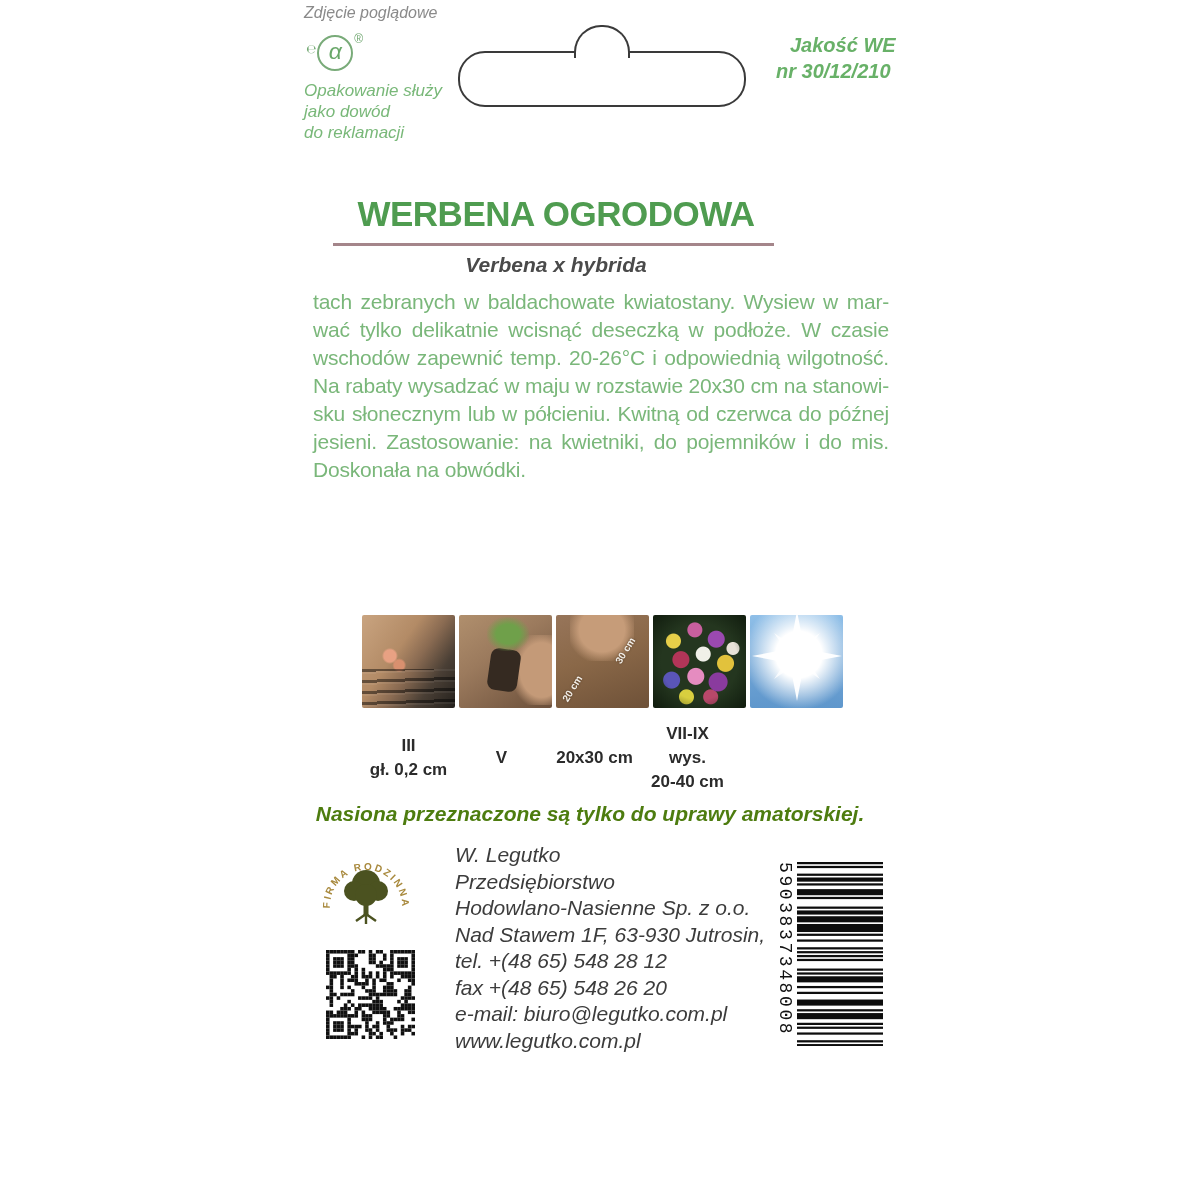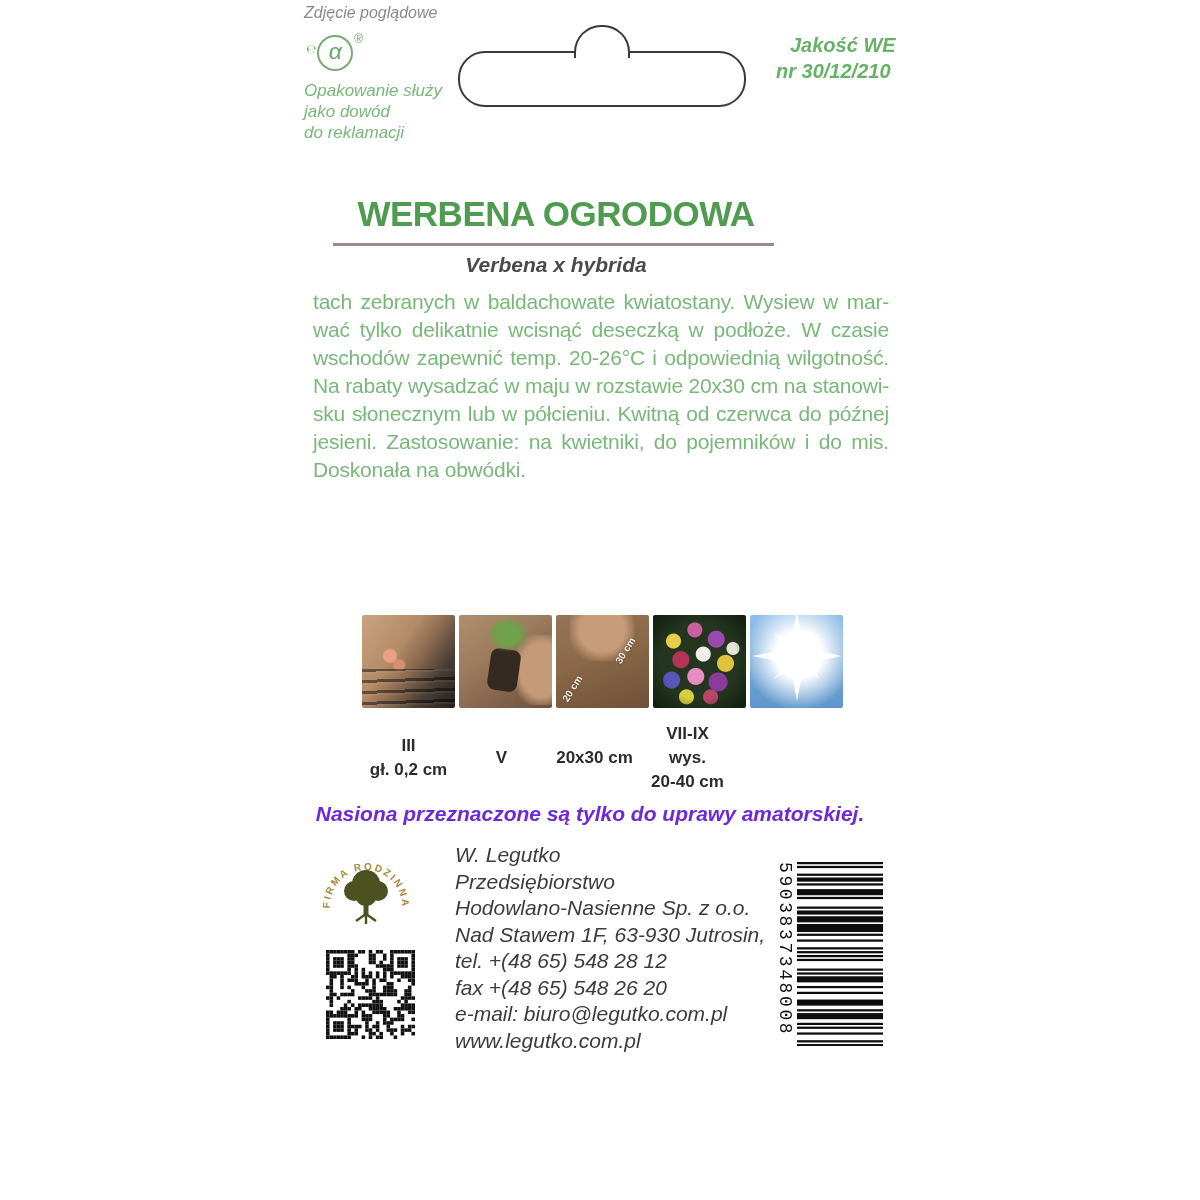--- a/index.html
+++ b/index.html
@@ -82,21 +82,21 @@
   .sun-star{position:absolute;left:2px;top:-4px;width:90px;height:90px;background:rgba(255,255,255,.95);
       clip-path:polygon(50% 0,58% 42%,100% 50%,58% 58%,50% 100%,42% 58%,0 50%,42% 42%);}
   .sun-star.s2{transform:rotate(45deg) scale(.72);opacity:.8;}
 
   
   .plabels{position:absolute;left:362px;top:722px;display:flex;align-items:center;}
   .lcol{width:93px;text-align:center;font-size:17px;font-weight:600;color:#2b2b2b;line-height:24px;}
 
   
   .amateur{position:absolute;left:305px;top:802px;width:570px;text-align:center;
-           font-size:21px;font-weight:bold;font-style:italic;color:#6d28d9;}
+           font-size:21px;font-weight:bold;font-style:italic;color:#4d7c0f;}
 
   
   .logo{position:absolute;left:318px;top:840px;}
   .qr{position:absolute;left:326px;top:950px;}
   .company{position:absolute;left:455px;top:842px;font-size:21px;font-style:italic;
            line-height:26.5px;color:#3c3c3c;}
   .bc-num{position:absolute;left:795px;top:862px;transform:rotate(90deg);transform-origin:left top;
           white-space:nowrap;font-family:"Liberation Mono","DejaVu Sans Mono",monospace;
           font-size:18px;letter-spacing:2.6px;color:#111;}
   .bars{position:absolute;left:797px;top:862px;}

